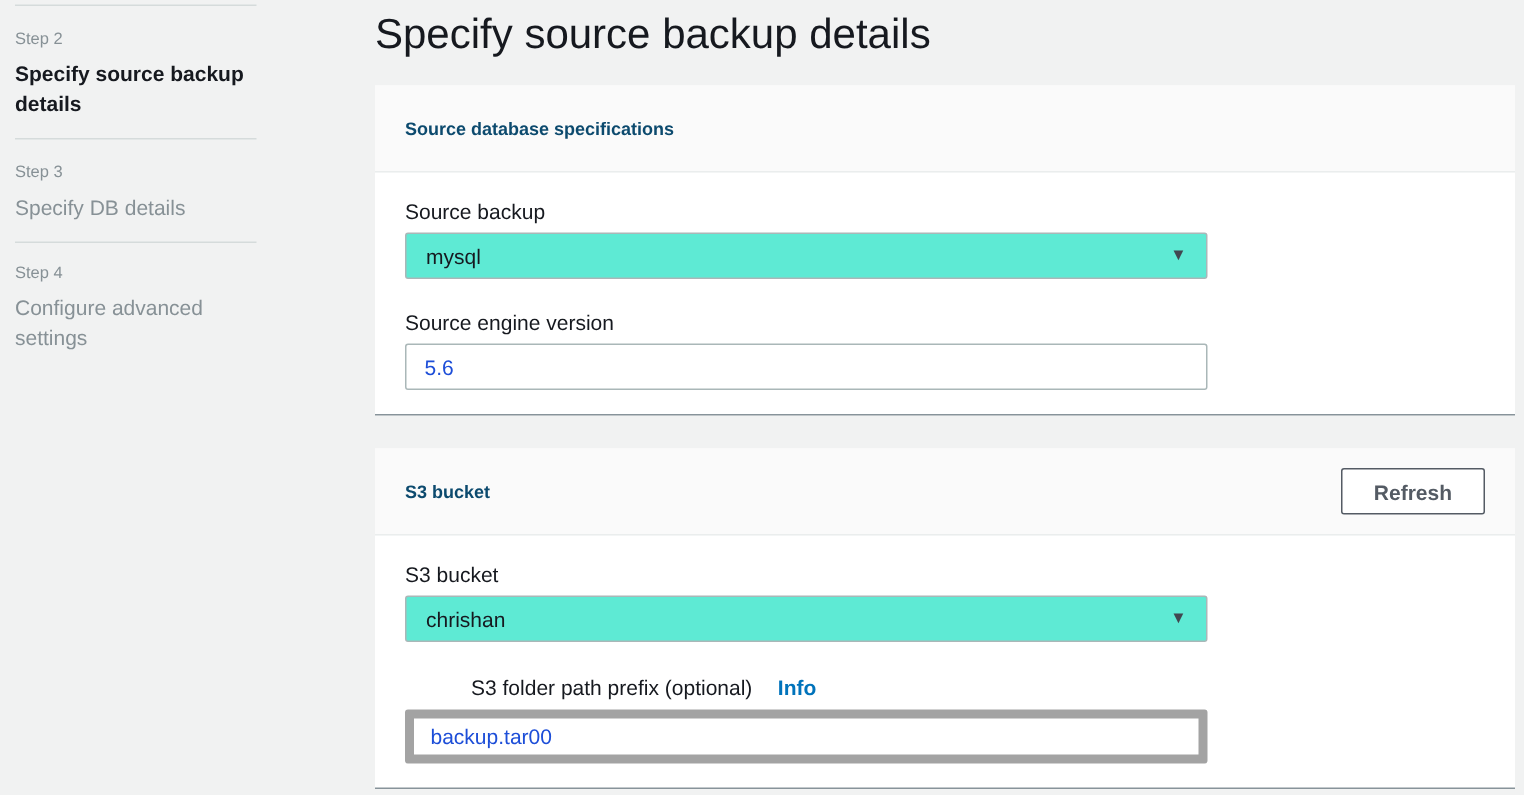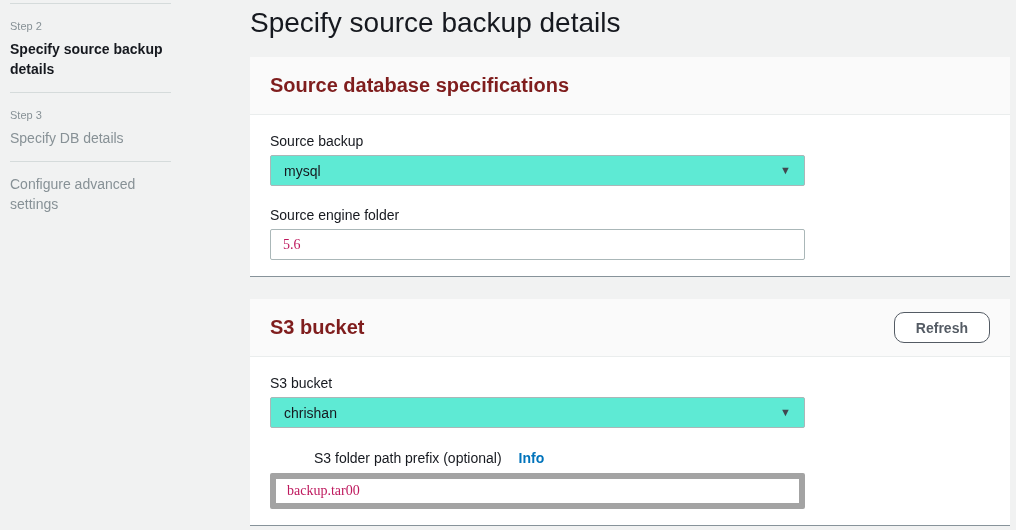--- a/index.html
+++ b/index.html
@@ -55,21 +55,21 @@
   .panel-1 { margin-top: 17px; }
   .panel-2 { margin-top: 22px; }
   .panel-header {
     background: #fafafa;
     border-bottom: 1px solid #eaeded;
     height: 58px;
     display: flex; align-items: center; justify-content: space-between;
     padding: 0 20px;
   }
   .panel-title {
-    font-size: 20px; font-weight: 700; color: #7f1d1d;
+    font-size: 12px; font-weight: 700; color: #0c4a6e;
   }
   .panel-body { padding: 19px 20px 16px 20px; }
 
   .field-label {
     font-size: 14px; line-height: 15px; color: #16191f;
     margin-bottom: 6px;
   }
   .field-label-row {
     display: flex; align-items: center;
     margin-bottom: 7px;
@@ -91,34 +91,34 @@
     cursor: pointer;
   }
   .select-arrow {
     font-size: 11px; color: #414750; line-height: 1;
   }
   .text-input {
     width: 535px; height: 31px;
     border: 1px solid #aab7b8; border-radius: 2px;
     background: #ffffff;
     padding: 0 12px;
-    font-size: 14px; color: #be185d;
-    font-family: Liberation Serif, serif;
+    font-size: 14px; color: #1d4ed8;
+    font-family: Liberation Sans, sans-serif;
     outline: none;
     display: block;
   }
   .text-input.focused {
     height: 36px;
     border: 6px solid #a3a3a3;
     padding: 0 11px;
   }
 
   .refresh-btn {
     background: #ffffff;
-    border: 1px solid #545b64; border-radius: 10px;
+    border: 1px solid #545b64; border-radius: 2px;
     height: 31px; padding: 0 21px;
     font-size: 14px; font-weight: 700; color: #545b64;
     font-family: "Liberation Sans", sans-serif;
     cursor: pointer;
   }
 </style>
 </head>
 <body>
 
 <nav class="sidebar">
@@ -132,20 +132,21 @@
   <div class="side-divider"></div>
 
   <div class="step-block">
     <div class="step-label">Step 3</div>
     <div class="step-title">Specify DB details</div>
   </div>
 
   <div class="side-divider"></div>
 
   <div class="step-block last">
+    <div class="step-label">Step 4</div>
     <div class="step-title">Configure advanced settings</div>
   </div>
 </nav>
 
 <main class="main">
 
   <h1 class="page-title">Specify source backup details</h1>
 
   <section class="panel panel-1">
     <div class="panel-header">
@@ -155,21 +156,21 @@
 
       <div class="field">
         <div class="field-label">Source backup</div>
         <div class="select-box">
           <span>mysql</span>
           <span class="select-arrow">▼</span>
         </div>
       </div>
 
       <div class="field last">
-        <div class="field-label">Source engine folder</div>
+        <div class="field-label">Source engine version</div>
         <input class="text-input" type="text" value="5.6" style="">
       </div>
 
     </div>
   </section>
 
   <section class="panel panel-2">
     <div class="panel-header">
       <div class="panel-title">S3 bucket</div>
       <button class="refresh-btn">Refresh</button>

